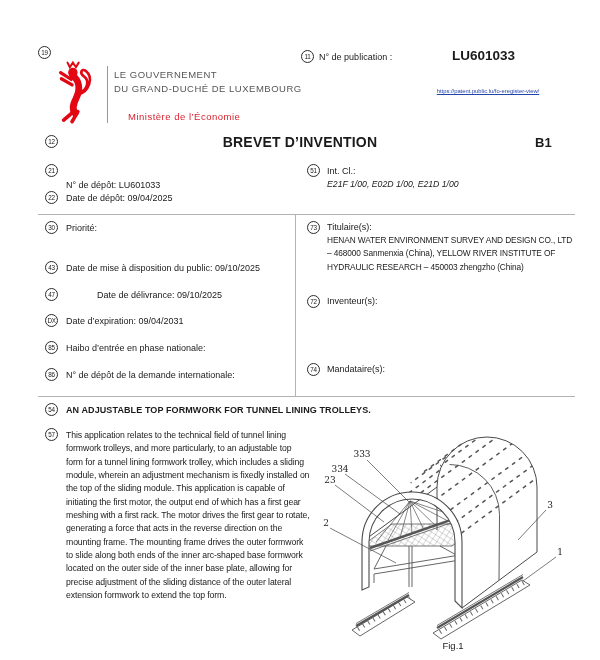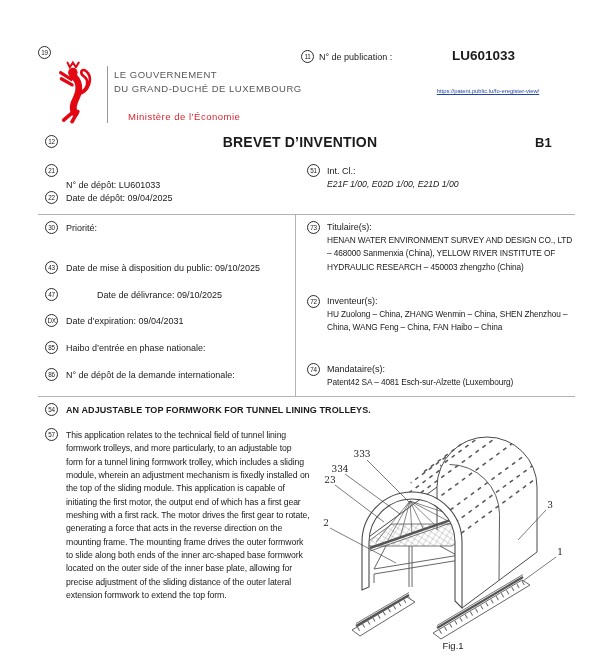--- a/index.html
+++ b/index.html
@@ -95,27 +95,25 @@
 
   <span class="inid" style="left:307px;top:221px;">73</span>
   <div class="abs entry" style="left:327px;top:221px;">
     <span class="elabel">Titulaire(s):</span>
     <span class="etext">HENAN WATER ENVIRONMENT SURVEY AND DESIGN CO., LTD – 468000 Sanmenxia (China), YELLOW RIVER INSTITUTE OF HYDRAULIC RESEARCH – 450003 zhengzho (China)</span>
   </div>
 
   <span class="inid" style="left:307px;top:295px;">72</span>
   <div class="abs entry" style="left:327px;top:295px;">
     <span class="elabel">Inventeur(s):</span>
-    <span class="etext">HU Zuolong – China, ZHANG Wenmin – China, SHEN Zhenzhou – China, WANG Feng – China, FAN Haibo – China</span>
   </div>
 
   <span class="inid" style="left:307px;top:363px;">74</span>
   <div class="abs entry" style="left:327px;top:363px;">
     <span class="elabel">Mandataire(s):</span>
-    <span class="etext">Patent42 SA – 4081 Esch-sur-Alzette (Luxembourg)</span>
   </div>
 
   <span class="inid" style="left:45px;top:403px;">54</span>
   <div class="abs title54" style="left:66px;top:405px;">AN ADJUSTABLE TOP FORMWORK FOR TUNNEL LINING TROLLEYS.</div>
 
   <span class="inid" style="left:45px;top:428px;">57</span>
   <div class="abs abstract" style="left:66px;top:429px;">This application relates to the technical field of tunnel lining formwork trolleys, and more particularly, to an adjustable top form for a tunnel lining formwork trolley, which includes a sliding module, wherein an adjustment mechanism is fixedly installed on the top of the sliding module. This application is capable of initiating the first motor, the output end of which has a first gear meshing with a first rack. The motor drives the first gear to rotate, generating a force that acts in the reverse direction on the mounting frame. The mounting frame drives the outer formwork to slide along both ends of the inner arc-shaped base formwork located on the outer side of the inner base plate, allowing for precise adjustment of the sliding distance of the outer lateral extension formwork to extend the top form.</div>
 
   <svg class="abs" style="left:312px;top:430px;" width="286" height="230" viewBox="0 0 286 230">
     <defs>

